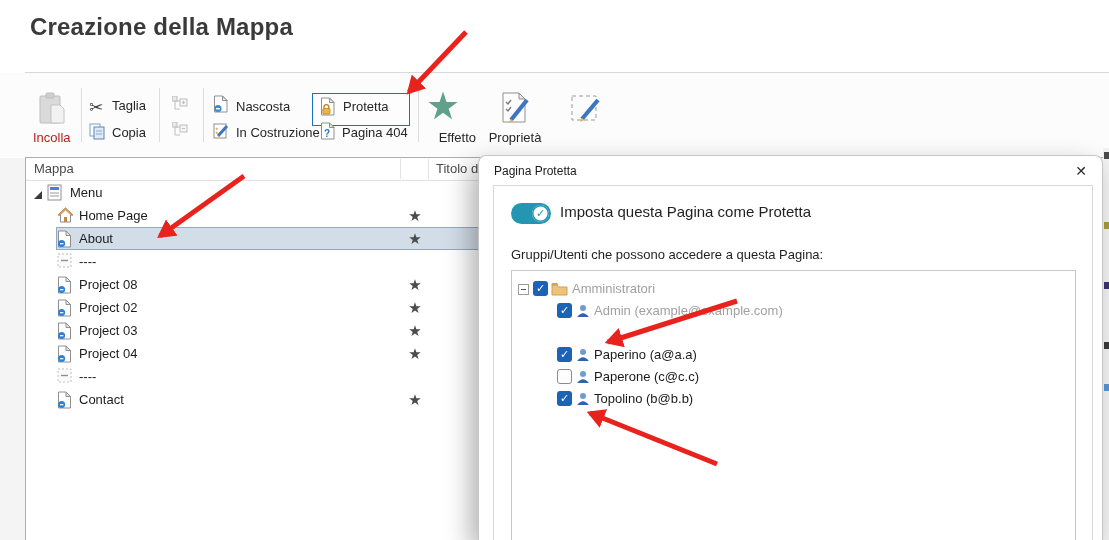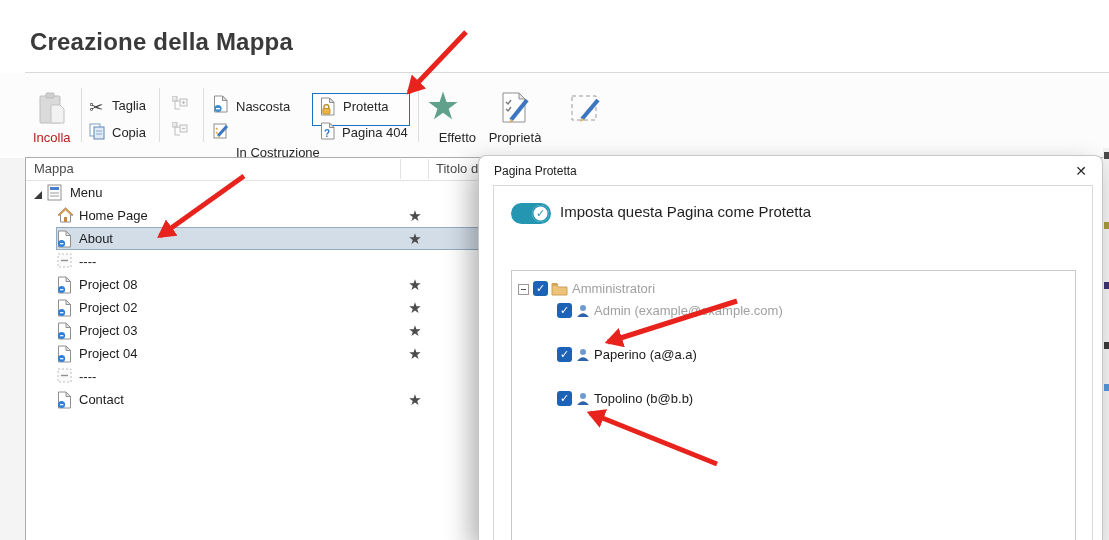--- a/index.html
+++ b/index.html
@@ -3,21 +3,21 @@
 <meta charset="utf-8">
 <style>
   html,body{margin:0;padding:0;}
   body{
     width:1109px;height:540px;position:relative;overflow:hidden;
     background:#ffffff;
     font-family:"Liberation Sans","DejaVu Sans",sans-serif;
     -webkit-font-smoothing:antialiased;
   }
   
-  .page-title{position:absolute;left:30px;top:28px;font-size:24px;font-weight:600;color:#3a3a3a;letter-spacing:.2px;}
+  .page-title{position:absolute;left:30px;top:13px;font-size:24px;font-weight:600;color:#3a3a3a;letter-spacing:.2px;}
   .title-rule{position:absolute;left:25px;top:72px;width:1084px;height:1px;background:#d9d9d9;}
   
   .ribbon{position:absolute;left:0;top:73px;width:1109px;height:84px;background:#fcfcfc;}
   .rsep{position:absolute;top:15px;width:1px;height:54px;background:#dcdcdc;}
   .rlabel{position:absolute;font-size:13px;color:#262626;white-space:nowrap;}
   .rlabel.dim{color:#b91c1c;}
   .ricon{position:absolute;}
   .big-btn-label{position:absolute;top:57px;font-size:13px;color:#262626;text-align:center;}
   .protetta-btn{position:absolute;left:312px;top:20px;width:98px;height:33px;border:1px solid #1771c6;background:#fdfdfd;box-sizing:border-box;}
   .effetto-star{position:absolute;left:426px;top:14px;font-size:38px;line-height:38px;color:#61a08a;}
@@ -144,21 +144,21 @@
   </div>
   <div>
     <span class="ricon" style="left:213px;top:49px;">
       <svg width="17" height="17" viewBox="0 0 17 17">
         <rect x="1" y="2" width="12" height="14" fill="#fff" stroke="#8f8f8f"></rect>
         <path d="M3 6 l1.5 1.5 M3 10 l1.5 1.5" stroke="#e09a2f" stroke-width="1.4"></path>
         <line x1="5" y1="14" x2="14" y2="4" stroke="#3c76c0" stroke-width="3"></line>
         <path d="M4 16 l1.5 -2.5 l1.5 1 z" fill="#e0b05a"></path>
       </svg>
     </span>
-    <span class="rlabel" style="left:236px;top:52px;margin-top:20px;">In Costruzione</span>
+    <span class="rlabel" style="left:236px;top:52px;">In Costruzione</span>
   </div>
 
   <div class="protetta-btn">
     <span class="ricon" style="left:7px;top:3px;">
       <svg width="16" height="19" viewBox="0 0 16 19">
         <path d="M1.5 1 h8 l4.5 4.5 V18 h-12.5 z" fill="#fff" stroke="#8f8f8f"></path>
         <path d="M9.5 1 l4.5 4.5 h-4.5 z" fill="#e6e6e6" stroke="#8f8f8f"></path>
         <path d="M4 12 v-2 a2.4 2.4 0 0 1 4.8 0 v2" fill="none" stroke="#b9831e" stroke-width="1.3"></path>
         <rect x="2.8" y="11.5" width="7.2" height="5.5" rx="1" fill="#eeb545" stroke="#b9831e" stroke-width=".8"></rect>
       </svg>
@@ -320,20 +320,21 @@
 <div class="speck" style="top:384px;background:#5596d8;"></div>
 
 <div class="dialog">
   <div class="dlg-title">Pagina Protetta</div>
   <div class="dlg-close">✕</div>
   <div class="dlg-inner">
     <div class="toggle">
       <span class="knob">✓</span>
     </div>
     <div class="toggle-label">Imposta questa Pagina come Protetta</div>
+    <div class="groups-label">Gruppi/Utenti che possono accedere a questa Pagina:</div>
     <div class="acl-box">
         <div class="arow group muted" style="top: 7px;">
           <span class="exp"><svg width="11" height="11" viewBox="0 0 11 11">
               <rect x=".5" y=".5" width="10" height="10" fill="#fff" stroke="#9a9a9a"></rect>
               <line x1="3" y1="5.5" x2="8" y2="5.5" stroke="#555"></line>
             </svg></span>
           <span class="cbx checkbox on">✓</span>
           <span class="tico"><svg width="17" height="14" viewBox="0 0 17 14">
               <path d="M1 3 h5 l1.5 2 H16 v8 H1 z" fill="#edc27b" stroke="#cfa057"></path>
               <path d="M1 3 v-1.5 h5 l1 1.5 z" fill="#e0b063" stroke="#cfa057"></path>
@@ -348,20 +349,28 @@
             </svg></span>
           <span class="albl">Admin (example@example.com)</span>
         </div>
         <div class="arow user" style="top: 73px;">
           <span class="cbx checkbox on">✓</span>
           <span class="tico"><svg width="14" height="14" viewBox="0 0 14 14">
               <circle cx="7" cy="4" r="3" fill="#6f9bd1"></circle>
               <path d="M1.2 13 q5.8,-7.5 11.6,0 z" fill="#2f63ac"></path>
             </svg></span>
           <span class="albl">Paperino (a@a.a)</span>
+        </div>
+        <div class="arow user" style="top: 95px;">
+          <span class="cbx checkbox off"></span>
+          <span class="tico"><svg width="14" height="14" viewBox="0 0 14 14">
+              <circle cx="7" cy="4" r="3" fill="#6f9bd1"></circle>
+              <path d="M1.2 13 q5.8,-7.5 11.6,0 z" fill="#2f63ac"></path>
+            </svg></span>
+          <span class="albl">Paperone (c@c.c)</span>
         </div>
         <div class="arow user" style="top: 117px;">
           <span class="cbx checkbox on">✓</span>
           <span class="tico"><svg width="14" height="14" viewBox="0 0 14 14">
               <circle cx="7" cy="4" r="3" fill="#6f9bd1"></circle>
               <path d="M1.2 13 q5.8,-7.5 11.6,0 z" fill="#2f63ac"></path>
             </svg></span>
           <span class="albl">Topolino (b@b.b)</span>
         </div>
       </div>

